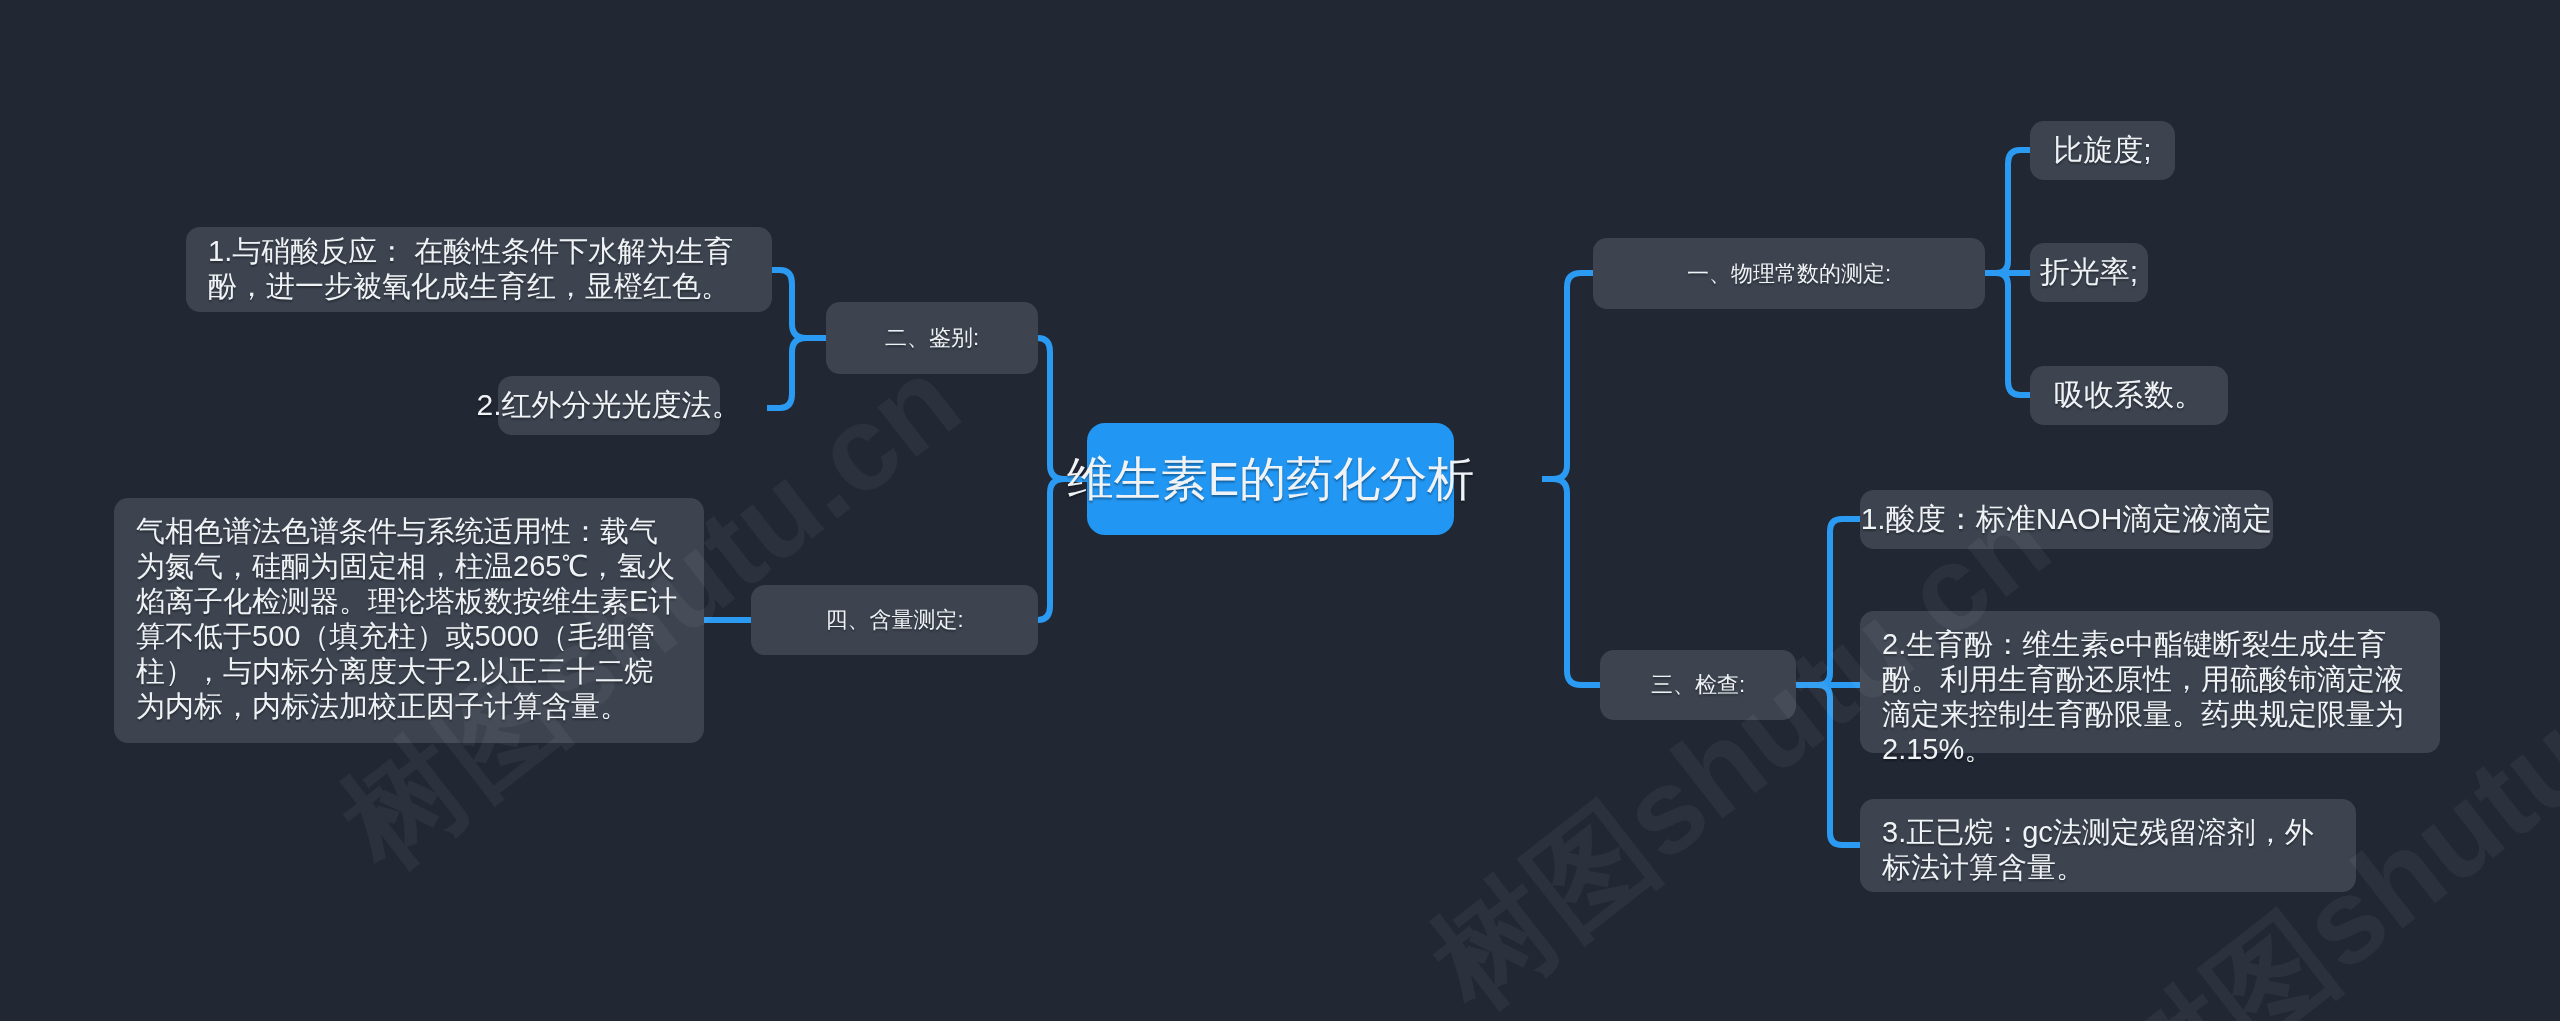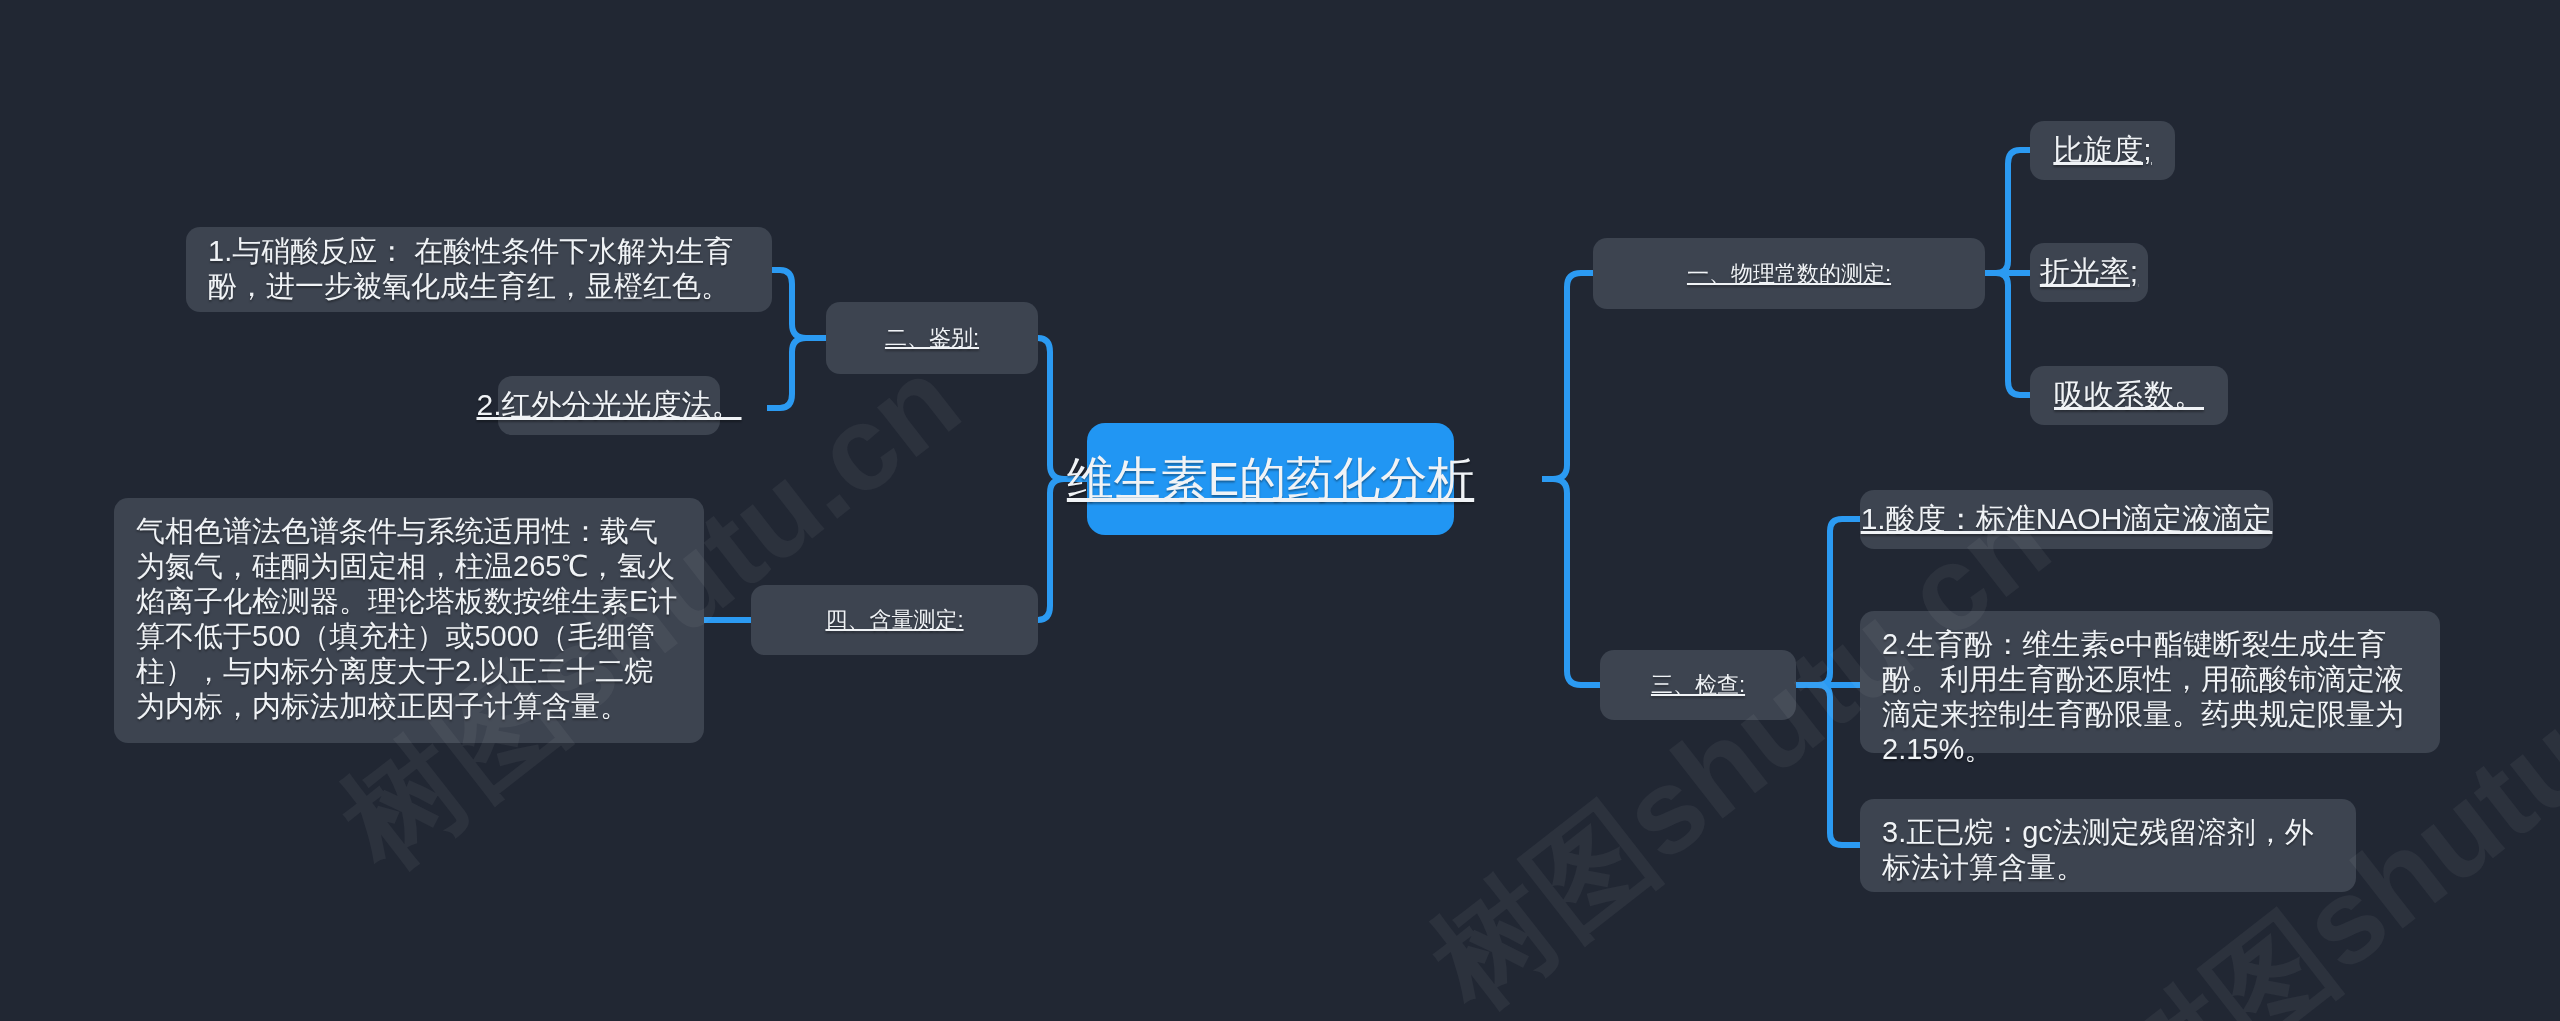--- a/index.html
+++ b/index.html
@@ -16,21 +16,20 @@
     position:absolute;z-index:2;
     box-sizing:border-box;
     background:#3d4450;
     color:#f0f3f6;
     border-radius:14px;
     text-shadow:0 2px 2px rgba(0,0,0,0.35);
   }
   .single{
     display:flex;align-items:center;justify-content:center;
     white-space:nowrap;
-    text-decoration:underline;
   }
   .multi{
     padding:16px 22px;
     font-size:29px;line-height:35px;
     text-align:left;
   }
   .root{
     background:#2196f3;
     border-radius:18px;
     font-size:47px;

